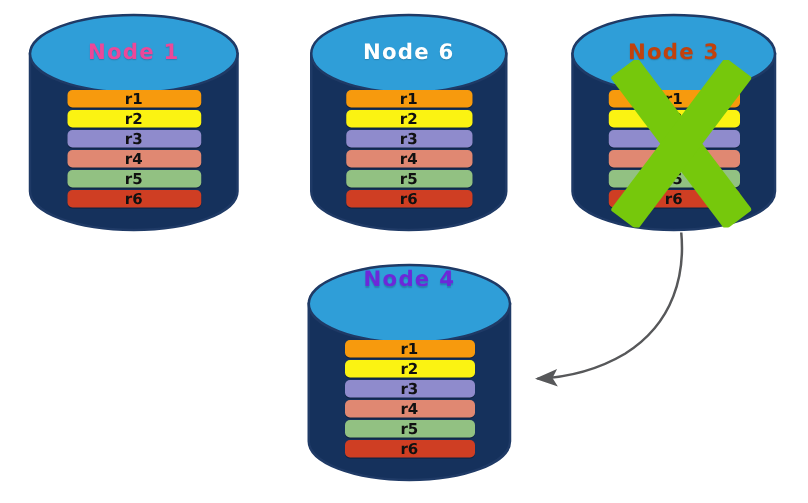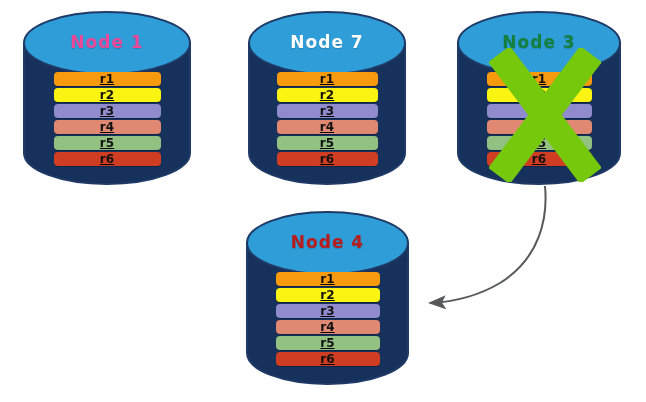--- a/index.html
+++ b/index.html
@@ -42,21 +42,20 @@
     pointer-events: none;
     text-shadow: 0 1px 1px rgba(0,0,0,0.18);
   }
   .rows {
     position: absolute;
     z-index: 3;
     left: 0;
     width: 100%;
     display: flex;
     flex-direction: column;
-    text-decoration: underline;
   }
   .row-wrap {
     display: flex;
     justify-content: center;
   }
   .row {
     height: 14px;
     border-radius: 4px;
     color: #111111;
     font-size: 12px;
@@ -110,21 +109,21 @@
           <div class="row-wrap" style="margin-bottom: 2px;">
             <div class="row" style="background: rgb(207, 62, 35); width: 107px; color: rgb(17, 17, 17);">r6</div>
           </div>
         </div>
       </div>
       <div class="node" style="left: 247px; top: 10px; width: 160px; height: 176px;">
         <svg class="node-svg" viewBox="0 0 160 176">
           <path d="M 2,33 L 2,143 A 78,31 0 0 0 158,143 L 158,33 Z" fill="#15315c" stroke="#1f3a66" stroke-width="2"></path>
           <ellipse cx="80" cy="33" rx="78" ry="31" fill="#2f9ed8" stroke="#1f3a66" stroke-width="2"></ellipse>
         </svg>
-        <div class="node-title" style="top: 22px; color: rgb(255, 255, 255);">Node 7</div>
+        <div class="node-title" style="top: 22px; color: rgb(255, 255, 255);">Node 6</div>
         <div class="rows" style="top: 62px;">
           <div class="row-wrap" style="margin-bottom: 2px;">
             <div class="row" style="background: rgb(247, 154, 13); width: 101px; color: rgb(17, 17, 17);">r1</div>
           </div>
           <div class="row-wrap" style="margin-bottom: 2px;">
             <div class="row" style="background: rgb(251, 243, 18); width: 101px; color: rgb(17, 17, 17);">r2</div>
           </div>
           <div class="row-wrap" style="margin-bottom: 2px;">
             <div class="row" style="background: rgb(143, 139, 204); width: 101px; color: rgb(17, 17, 17);">r3</div>
           </div>
@@ -137,21 +136,21 @@
           <div class="row-wrap" style="margin-bottom: 2px;">
             <div class="row" style="background: rgb(207, 62, 35); width: 101px; color: rgb(17, 17, 17);">r6</div>
           </div>
         </div>
       </div>
       <div class="node" style="left: 456px; top: 10px; width: 166px; height: 176px;">
         <svg class="node-svg" viewBox="0 0 166 176">
           <path d="M 2,33 L 2,143 A 81,31 0 0 0 164,143 L 164,33 Z" fill="#15315c" stroke="#1f3a66" stroke-width="2"></path>
           <ellipse cx="83" cy="33" rx="81" ry="31" fill="#2f9ed8" stroke="#1f3a66" stroke-width="2"></ellipse>
         </svg>
-        <div class="node-title" style="top: 22px; color: #15803d;">Node 3</div>
+        <div class="node-title" style="top: 22px; color: #c2410c;">Node 3</div>
         <div class="rows" style="top: 62px;">
           <div class="row-wrap" style="margin-bottom: 2px;">
             <div class="row" style="background: rgb(247, 154, 13); width: 105px; color: rgb(17, 17, 17);">r1</div>
           </div>
           <div class="row-wrap" style="margin-bottom: 2px;">
             <div class="row" style="background: rgb(251, 243, 18); width: 105px; color: rgb(17, 17, 17);">r2</div>
           </div>
           <div class="row-wrap" style="margin-bottom: 2px;">
             <div class="row" style="background: rgb(143, 139, 204); width: 105px; color: rgb(17, 17, 17);">r3</div>
           </div>
@@ -164,21 +163,21 @@
           <div class="row-wrap" style="margin-bottom: 2px;">
             <div class="row" style="background: rgb(207, 62, 35); width: 105px; color: rgb(17, 17, 17);">r6</div>
           </div>
         </div>
       </div>
       <div class="node" style="left: 245px; top: 210px; width: 165px; height: 176px;">
         <svg class="node-svg" viewBox="0 0 165 176">
           <path d="M 2,33 L 2,143 A 80.5,31 0 0 0 163,143 L 163,33 Z" fill="#15315c" stroke="#1f3a66" stroke-width="2"></path>
           <ellipse cx="82.5" cy="33" rx="80.5" ry="31" fill="#2f9ed8" stroke="#1f3a66" stroke-width="2"></ellipse>
         </svg>
-        <div class="node-title" style="top: 22px; color: #b91c1c;">Node 4</div>
+        <div class="node-title" style="top: 4px; color: #6d28d9;">Node 4</div>
         <div class="rows" style="top: 62px;">
           <div class="row-wrap" style="margin-bottom: 2px;">
             <div class="row" style="background: rgb(247, 154, 13); width: 104px; color: rgb(17, 17, 17);">r1</div>
           </div>
           <div class="row-wrap" style="margin-bottom: 2px;">
             <div class="row" style="background: rgb(251, 243, 18); width: 104px; color: rgb(17, 17, 17);">r2</div>
           </div>
           <div class="row-wrap" style="margin-bottom: 2px;">
             <div class="row" style="background: rgb(143, 139, 204); width: 104px; color: rgb(17, 17, 17);">r3</div>
           </div>

